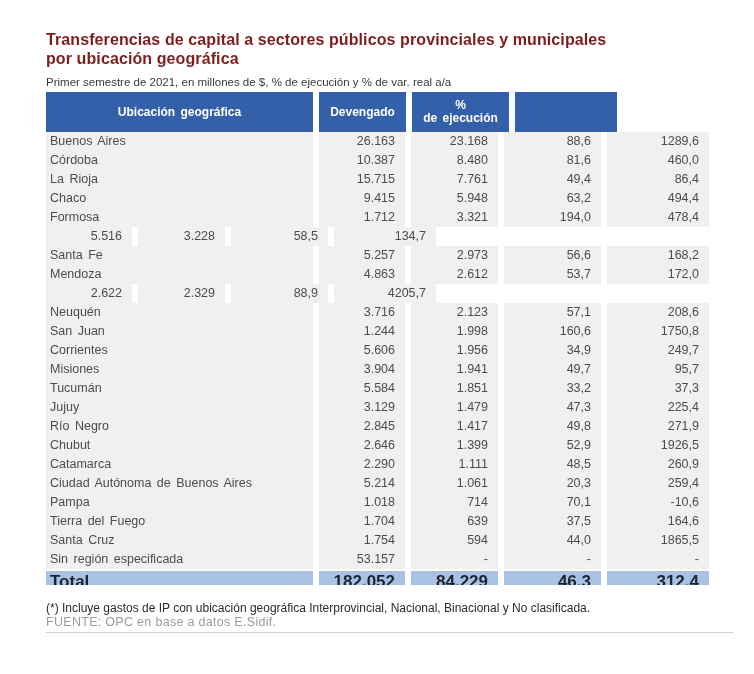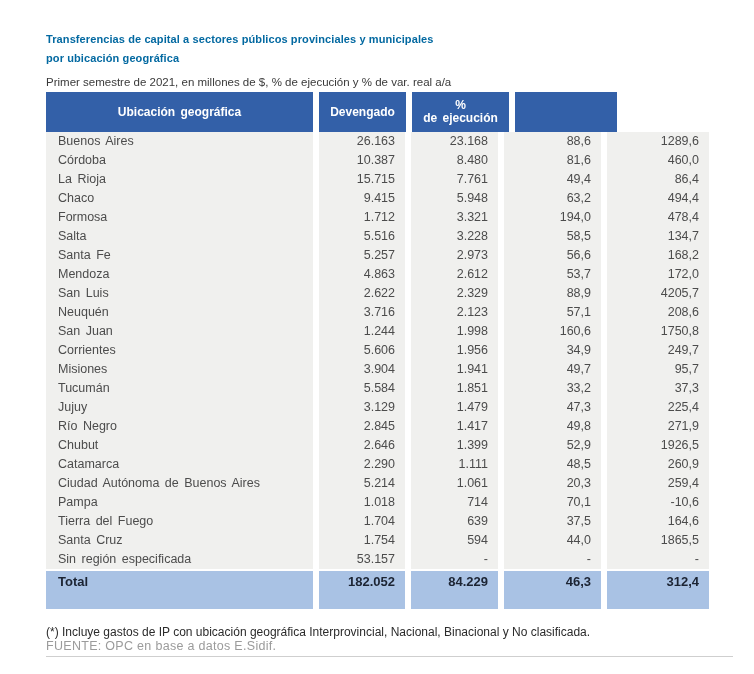--- a/index.html
+++ b/index.html
@@ -3,46 +3,46 @@
 <meta charset="utf-8">
 <style>
   html,body{margin:0;padding:0;}
   body{
     width:754px;height:674px;background:#ffffff;
     font-family:"Liberation Sans",sans-serif;
     overflow:hidden;
   }
   .page{padding:30px 44px 0 46px;box-sizing:border-box;}
   .title{
-    margin:0;font-size:11px;line-height:19px;font-weight:700;
-    color:#0369a1;letter-spacing:.1px;
+    margin:0;font-size:16px;line-height:19px;font-weight:700;
+    color:#7f1d1d;letter-spacing:.1px;
   }
   .subtitle{margin-top:8px;font-size:11.5px;color:#3a3a3a;}
   .tbl{margin-top:4px;width:663px;}
   .thead,.trow{display:flex;gap:6px;}
   .th{
     background:#3360a8;color:#ffffff;font-weight:700;font-size:12px;line-height:13px;
     display:flex;flex-direction:column;align-items:center;justify-content:center;
     height:40px;box-sizing:border-box;text-align:center;word-spacing:2px;
   }
   .c0{width:267px;}
   .c1{width:86px;}
   .c2{width:87px;text-align:center;}
   .c3{width:97px;}
   .c4{width:102px;gap:40px;}
   .td{
     background:#f0f0ee;height:19px;line-height:19px;font-size:12.5px;color:#4c4c4c;
     box-sizing:border-box;white-space:nowrap;overflow:hidden;
   }
-  .td.name{text-align:left;padding-left:12px;word-spacing:2px;}
+  .td.name{text-align:left;padding-left:4px;word-spacing:2px;}
   .td.num{text-align:right;padding-right:10px;}
   .trow.total{margin-top:2px;}
   .trow.total .td{
-    background:#a9c2e4;height:38px;line-height:22px;font-weight:700;
-    color:#1c2433;font-size:13px;
+    background:#a9c2e4;height:14px;line-height:22px;font-weight:700;
+    color:#1c2433;font-size:17px;
   }
   .footnote{margin-top:16px;font-size:12px;color:#2b2b2b;}
   .source{font-size:12.5px;color:#9b9b9b;letter-spacing:.3px;}
   .rule{margin-top:3px;height:1px;background:#cfcfcf;width:687px;}
 </style>
 </head>
 <body>
 
 <div class="page">
   <h1 class="title">
@@ -98,42 +98,40 @@
           <div class="td c4 num">494,4</div>
         </div>
         <div class="trow">
           <div class="td c0 name">Formosa</div>
           <div class="td c1 num">1.712</div>
           <div class="td c2 num">3.321</div>
           <div class="td c3 num">194,0</div>
           <div class="td c4 num">478,4</div>
         </div>
         <div class="trow">
-          <div class="td c0 name">Salta</div>
           <div class="td c1 num">5.516</div>
           <div class="td c2 num">3.228</div>
           <div class="td c3 num">58,5</div>
           <div class="td c4 num">134,7</div>
         </div>
         <div class="trow">
           <div class="td c0 name">Santa Fe</div>
           <div class="td c1 num">5.257</div>
           <div class="td c2 num">2.973</div>
           <div class="td c3 num">56,6</div>
           <div class="td c4 num">168,2</div>
         </div>
         <div class="trow">
           <div class="td c0 name">Mendoza</div>
           <div class="td c1 num">4.863</div>
           <div class="td c2 num">2.612</div>
           <div class="td c3 num">53,7</div>
           <div class="td c4 num">172,0</div>
         </div>
         <div class="trow">
-          <div class="td c0 name">San Luis</div>
           <div class="td c1 num">2.622</div>
           <div class="td c2 num">2.329</div>
           <div class="td c3 num">88,9</div>
           <div class="td c4 num">4205,7</div>
         </div>
         <div class="trow">
           <div class="td c0 name">Neuquén</div>
           <div class="td c1 num">3.716</div>
           <div class="td c2 num">2.123</div>
           <div class="td c3 num">57,1</div>

